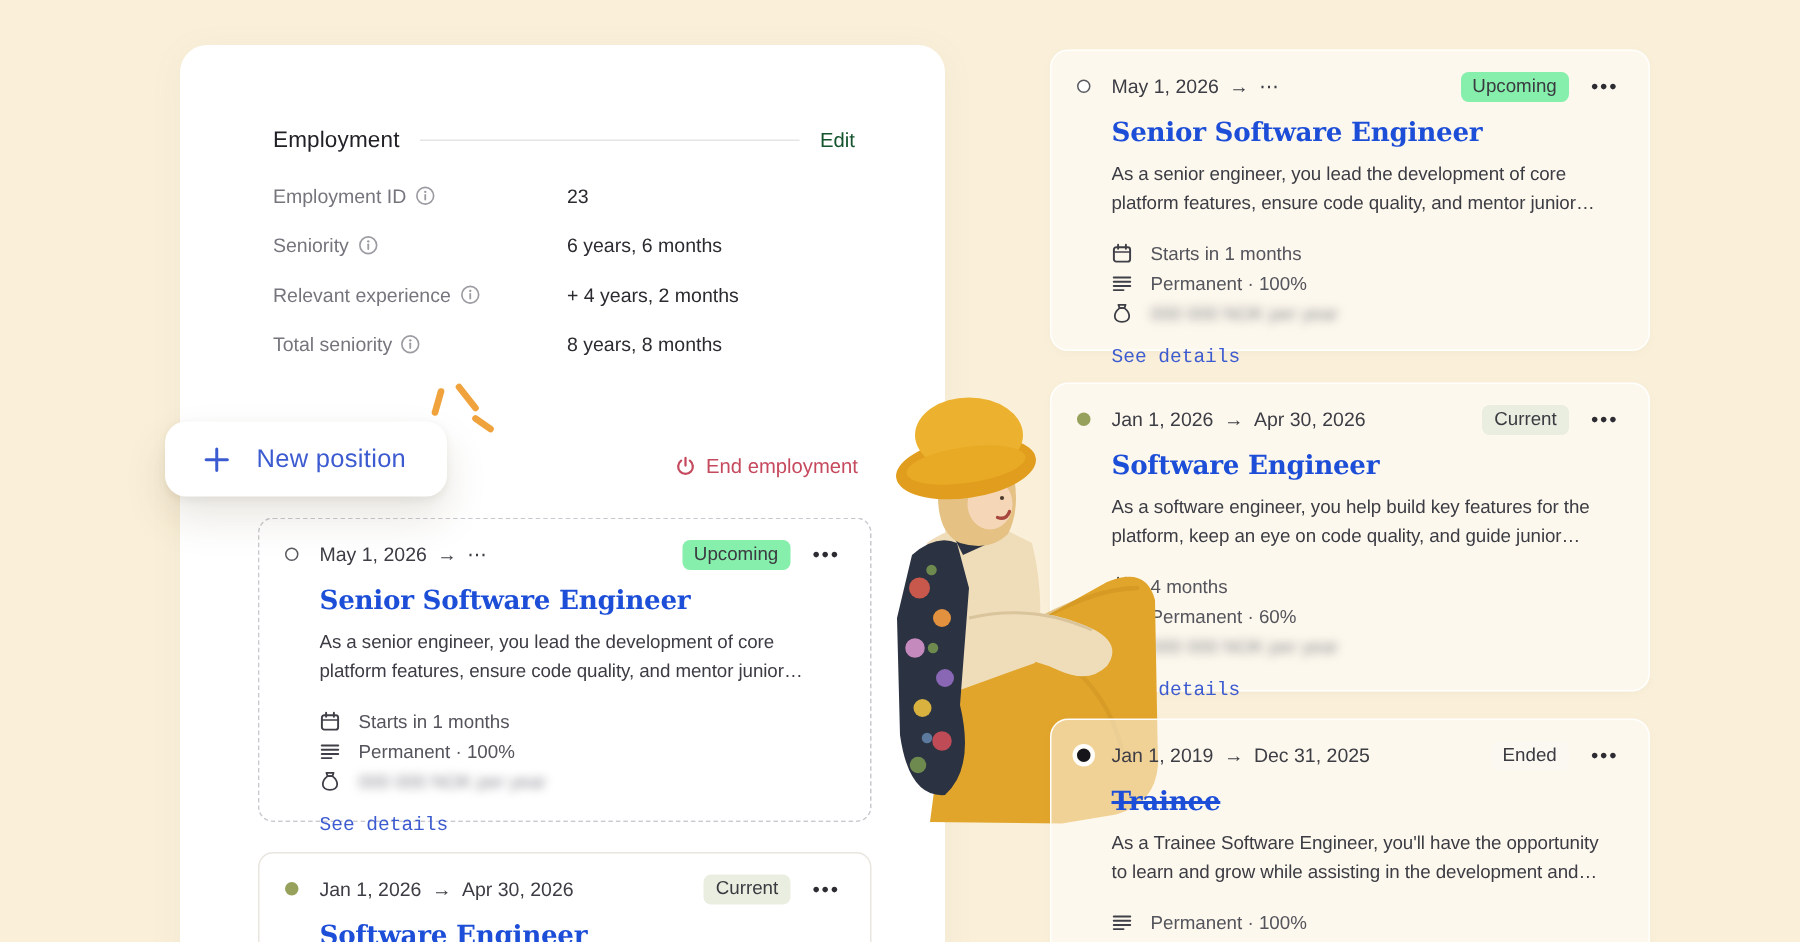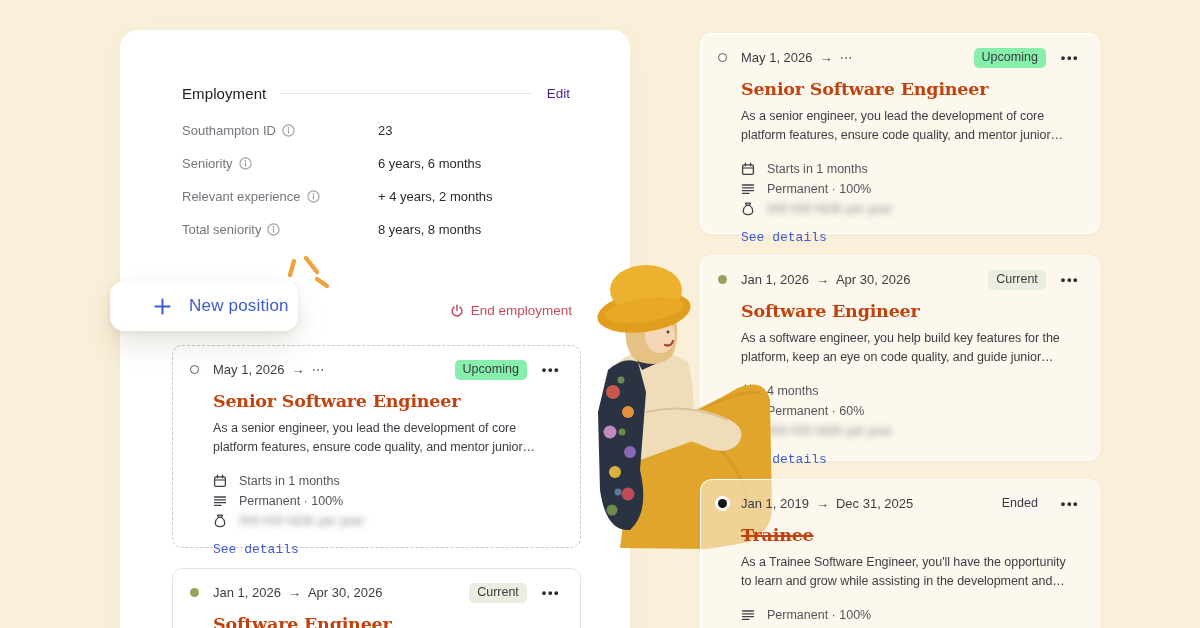--- a/index.html
+++ b/index.html
@@ -5,37 +5,37 @@
   html,body{margin:0;padding:0;}
   .screen{position:relative;width:1200px;height:628px;background:#FAF0DA;overflow:hidden;
           font-family:"Liberation Sans",sans-serif;-webkit-font-smoothing:antialiased;}
 
   
   .panel{position:absolute;left:120px;top:30px;width:510px;height:700px;background:#fff;
          border-radius:18px;box-shadow:0 4px 22px rgba(140,110,50,.07);z-index:1;}
   .emp-header{position:absolute;left:62px;top:55px;width:388px;display:flex;align-items:center;gap:14px;}
   .emp-title{font-size:15px;font-weight:400;color:#202026;letter-spacing:.1px;}
   .emp-line{flex:1;height:1px;background:#e5e4e6;}
-  .edit-link{font-size:13.5px;color:#4c1d95;cursor:pointer;}
+  .edit-link{font-size:13.5px;color:#14532d;cursor:pointer;}
   .emp-rows{position:absolute;left:62px;top:84px;width:388px;}
   .emp-row{display:flex;align-items:center;height:33px;}
   .emp-label{width:196px;display:flex;align-items:center;gap:6px;font-size:13px;color:#75757d;}
   .emp-value{font-size:13px;color:#2b2b31;}
   .info-ic{width:13px;height:13px;color:#9b9ba2;flex:none;}
   .note-box{position:absolute;left:257px;top:192px;width:196px;background:#F4F3F0;border-radius:8px;
             padding:10px 12px;font-size:12px;line-height:16.5px;color:#3a3a40;}
   .note-link{color:#3D5BD0;margin-top:2px;cursor:pointer;}
   .end-emp{position:absolute;right:58px;top:273px;display:flex;align-items:center;gap:7px;
            font-size:13.5px;color:#C64A5E;cursor:pointer;}
   .power-ic{width:14px;height:14px;color:#C64A5E;}
 
   
   .new-pos-btn{position:absolute;left:110px;top:281px;width:188px;height:50px;background:#fff;border-radius:14px;
     box-shadow:0 14px 28px rgba(80,60,20,.13),0 2px 6px rgba(80,60,20,.08);display:flex;align-items:center;
-    gap:17px;padding-left:43px;box-sizing:border-box;z-index:6;cursor:pointer;}
+    gap:17px;padding-left:25px;box-sizing:border-box;z-index:6;cursor:pointer;}
   .plus-ic{width:19px;height:19px;color:#3D5BD0;}
   .new-pos-label{font-size:17px;color:#3D5BD0;letter-spacing:.2px;}
   .sparks{position:absolute;left:284px;top:252px;width:48px;height:42px;z-index:7;}
 
   
   .card{position:absolute;background:#fff;border-radius:10px;box-sizing:border-box;
         padding:14px 20px 14px 14px;z-index:2;cursor:pointer;}
   .card.dashed{border:1.5px dashed #c8c8ce;}
   .card.solid{border:1px solid #e9e6e0;}
   .card.tinted{background:rgba(255,255,255,.5);border:1px solid rgba(255,255,255,.95);
@@ -52,21 +52,21 @@
   .bullet.black{background:#15151a;box-shadow:0 0 0 3px rgba(255,255,255,.95);}
   .date{font-size:13px;color:#3d3d45;}
   .arrow{margin:0 7px;color:#3d3d45;font-size:13px;}
   .spacer{flex:1;}
   .badge{font-size:12.5px;color:#3a3a40;padding:3px 8px 4px;border-radius:5px;line-height:1;}
   .badge.upcoming{background:#86efac;}
   .badge.current{background:#E9EEE0;}
   .badge.ended{background:#FAF8F1;}
   .dots{margin-left:15px;color:#2c2c32;font-size:13px;letter-spacing:1.5px;font-weight:700;cursor:pointer;}
   .card-main{margin-left:26px;margin-right:2px;}
-  .pos-title{font-family:"DejaVu Serif",serif;font-weight:700;font-size:17.5px;color:#c2410c;
+  .pos-title{font-family:"DejaVu Serif",serif;font-weight:700;font-size:17.5px;color:#1d4ed8;
              margin-top:11px;letter-spacing:-.2px;}
   .struck{text-decoration:line-through;text-decoration-thickness:2px;}
   .pos-desc{margin-top:8px;font-size:12.5px;line-height:19.5px;color:#3c3c44;letter-spacing:-.05px;
             display:-webkit-box;-webkit-line-clamp:2;-webkit-box-orient:vertical;overflow:hidden;}
   .meta{margin-top:13px;}
   .meta-row{display:flex;align-items:center;gap:12px;height:20px;font-size:12.5px;color:#54545c;}
   .meta-icon{width:14px;height:14px;flex:none;color:#3f3f47;}
   .blur-text{filter:blur(3.2px);color:#8b8b93;}
   .see-details{margin-top:11px;font-size:13px;color:#3D5BD0;cursor:pointer;font-family:Liberation Mono, monospace;}
 
@@ -110,21 +110,21 @@
   <div class="panel">
     <div class="emp-header">
       <span class="emp-title">Employment</span>
       <span class="emp-line"></span>
       <span class="edit-link">Edit</span>
     </div>
 
     <div class="emp-rows">
       <div class="emp-row">
         <span class="emp-label">
-            <span>Southampton ID</span>
+            <span>Employment ID</span>
             <svg class="info-ic">
               <use href="#i-info"></use>
             </svg>
           </span>
         <span class="emp-value">23</span>
       </div>
       <div class="emp-row">
         <span class="emp-label">
             <span>Seniority</span>
             <svg class="info-ic">

